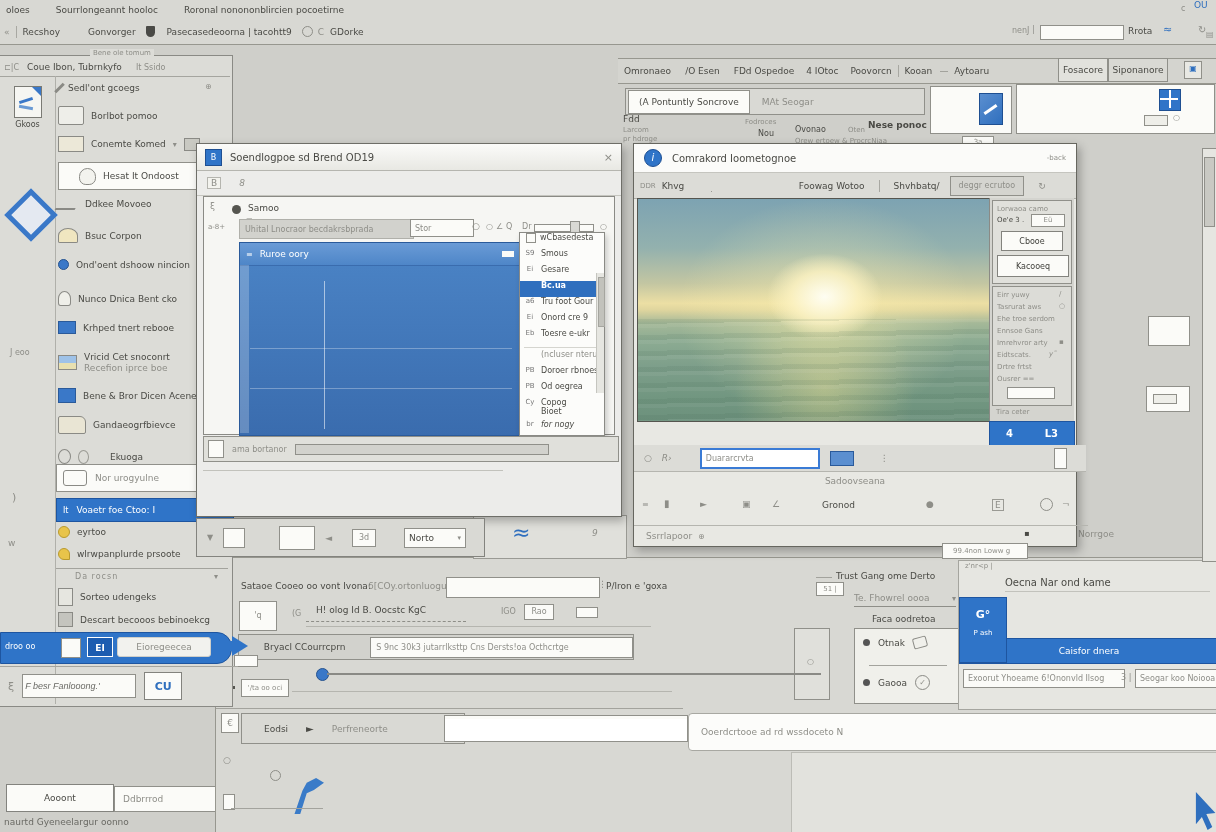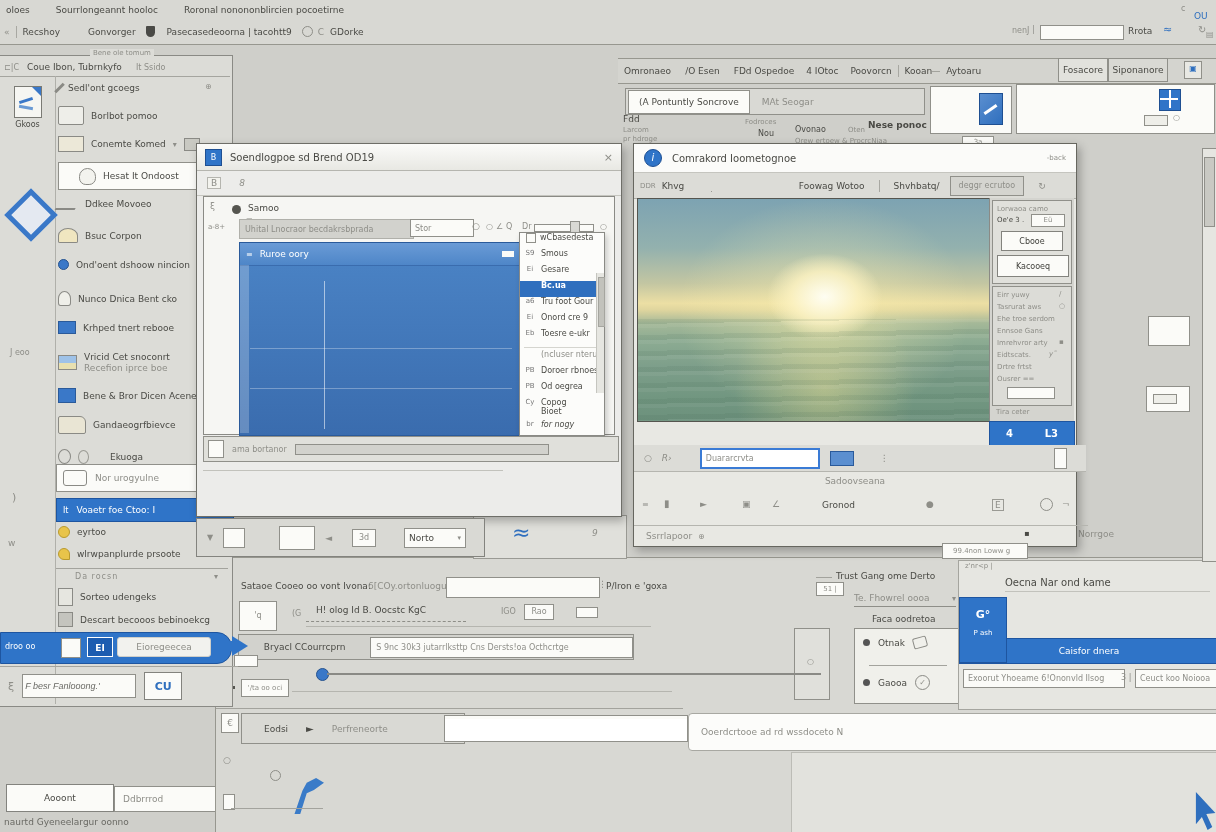--- a/index.html
+++ b/index.html
@@ -36,21 +36,21 @@
 <body>
 
 <div id="root">
 
   <div class="a f" style="left:0;top:0;width:1216px;height:19px;background:#d8d8d3;border-bottom:1px solid #adada7;padding-left:6px">
     <span class="t9 dk menubar-item" style="margin-right:26px">oloes</span>
     <span class="t9 dk" style="margin-right:26px">Sourrlongeannt hooloc</span>
     <span class="t9 dk">Roronal nonononblircien pocoetirne</span>
   </div>
   <span class="a t8 dim" style="left:1181px;top:4px">c</span>
-  <span class="a t9 bl" style="left:1194px;top:11px">OU</span>
+  <span class="a t9 bl" style="left:1194px;top:0">OU</span>
 
   <div class="a f" style="left:0;top:19px;width:1216px;height:25px;background:#d8d8d3;border-bottom:1px solid #97978f;padding-left:4px">
     <span class="t9 dim">«</span>
     <span class="vsep"></span>
     <span class="t9 dk" style="margin-right:28px">Recshoy</span>
     <span class="t9 dk" style="margin-right:10px">Gonvorger</span>
     <span style="width:9px;height:11px;background:#4a4a46;border-radius:1px 1px 5px 5px;margin-right:12px"></span>
     <span class="t9 dk" style="margin-right:10px">Pasecasedeoorna | tacohtt9</span>
     <span style="width:9px;height:9px;border:1px solid #8e8e88;border-radius:50%;margin-right:5px"></span>
     <span class="t9 dim" style="margin-right:6px">C</span>
@@ -262,21 +262,21 @@
       </div>
       <div class="a" style="left:0;top:36px;width:46px;height:64px;background:#2f74c8;border:1px solid #1e55a0;z-index:1">
         <div class="tc wt t11" style="margin-top:10px;font-weight:bold">G°</div>
         <div class="tc wt t7" style="margin-top:8px">P ash</div>
       </div>
       <span class="a f bd w t8 dim" style="left:4px;top:108px;width:152px;height:17px;padding:0 4px">
           <span class="nw">Exoorut Yhoeame 6!Ononvld Ilsog</span>
         </span>
       <span class="a t8 dim" style="left:162px;top:112px">3 |</span>
       <span class="a f bd w t8 dim" style="left:176px;top:108px;width:76px;height:17px;padding:0 4px">
-          <span class="nw">Ceuct koo Noiooa</span>
+          <span class="nw">Seogar koo Noiooa</span>
         </span>
     </div>
 
     <div class="a bd w tc t8 dim" style="left:23px;top:43px;width:36px;height:28px;line-height:28px"><span>'q</span></div>
     <span class="a t8 dim" style="left:76px;top:51px">(G</span>
     <span class="a t9 dk" style="left:100px;top:47px">H! olog Id B. Oocstc KgC</span>
     <div class="a" style="left:90px;top:62px;width:160px;height:1px;border-bottom:1px dashed #8e8e88"></div>
     <span class="a t8 dim" style="left:285px;top:49px">IGO</span>
     <div class="a bd w tc t8 dim" style="left:308px;top:46px;width:28px;height:14px;line-height:14px"><span>Rao</span></div>
     <div class="a bd w" style="left:360px;top:49px;width:20px;height:9px"></div>
@@ -321,21 +321,21 @@
   </div>
 
   <div class="a" style="left:618px;top:58px;width:598px;height:92px;z-index:2">
     <div class="f" style="height:24px;background:#d4d4cf;border-top:1px solid #97978f;border-bottom:1px solid #97978f;padding-left:6px">
       <span class="t9 dk" style="margin-right:14px">Omronaeo</span>
       <span class="t9 dk" style="margin-right:14px">/O Esen</span>
       <span class="t9 dk" style="margin-right:12px">FDd Ospedoe</span>
       <span class="t9 dk" style="margin-right:12px">4 IOtoc</span>
       <span class="t9 dk">Poovorcn</span>
       <span class="vsep"></span>
-      <span class="t9 dk" style="">Kooan</span>
+      <span class="t9 dk" style="margin-right:8px">Kooan</span>
       <span class="hline" style="width:8px;height:1px;margin-right:6px"></span>
       <span class="t9 dk">Aytoaru</span>
     </div>
     <div class="a tc t9 dk bd" style="left:440px;top:0;width:48px;height:22px;line-height:22px;background:#e2e2dd"><span>Fosacore</span></div>
     <div class="a tc t9 dk bd" style="left:490px;top:0;width:58px;height:22px;line-height:22px;background:#d9d9d4"><span>Siponanore</span></div>
     <div class="a bd tc" style="left:566px;top:3px;width:16px;height:16px;background:#e8e8e3"><span class="t8 bl">▣</span></div>
 
     <div class="a f bd" style="left:7px;top:30px;width:298px;height:25px;background:#d9d9d4">
       <span class="f bd w t9 dk" style="height:22px;padding:0 10px;margin-left:2px">
           <span>(A Pontuntly Soncrove</span>

